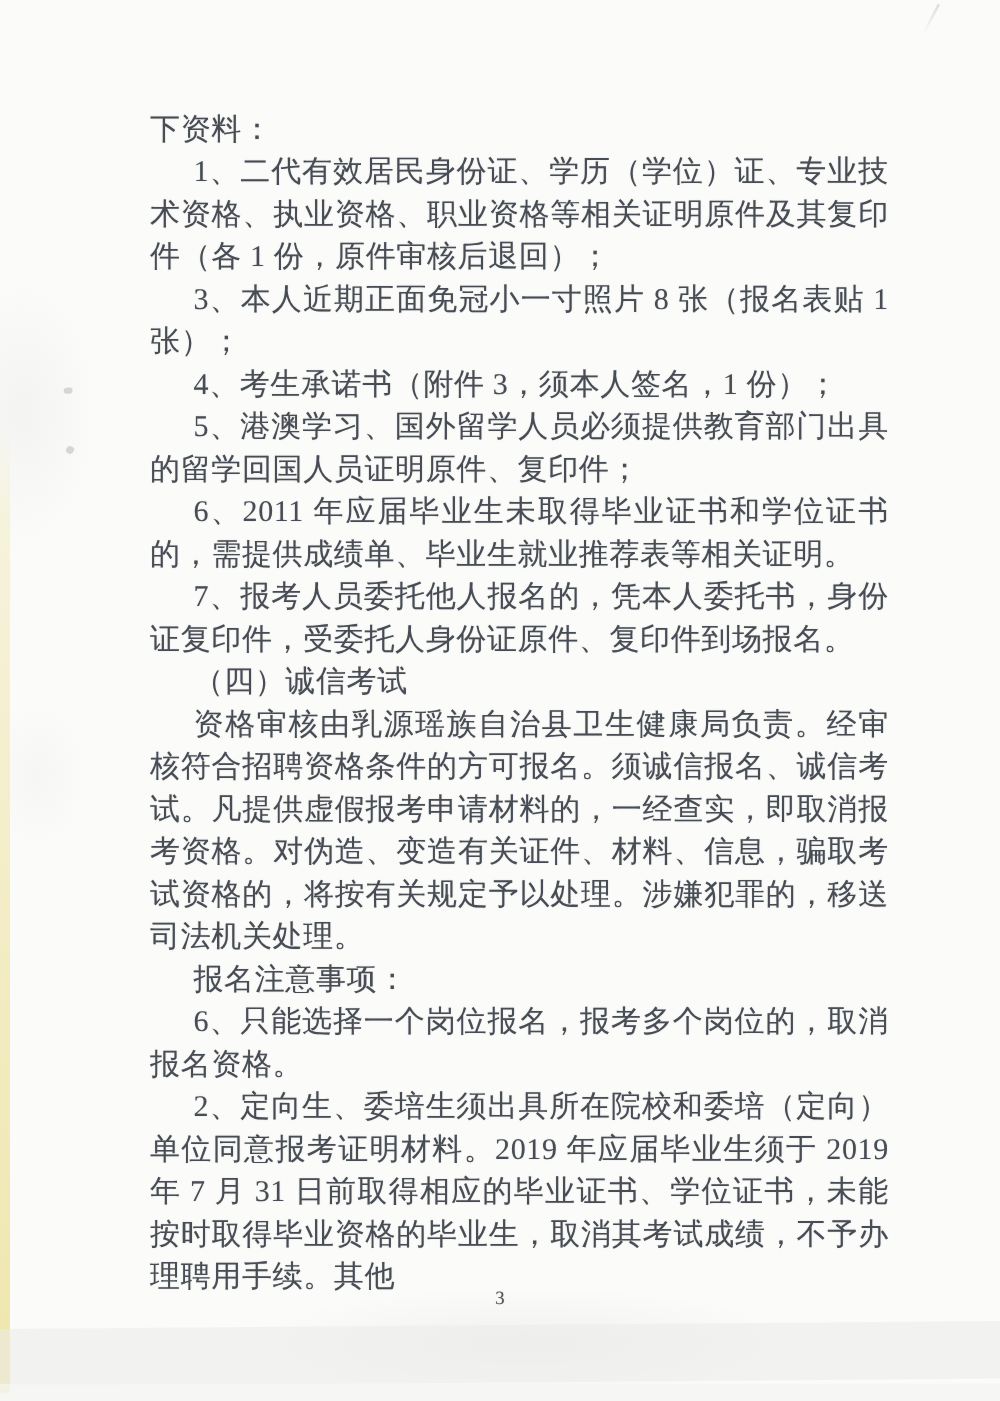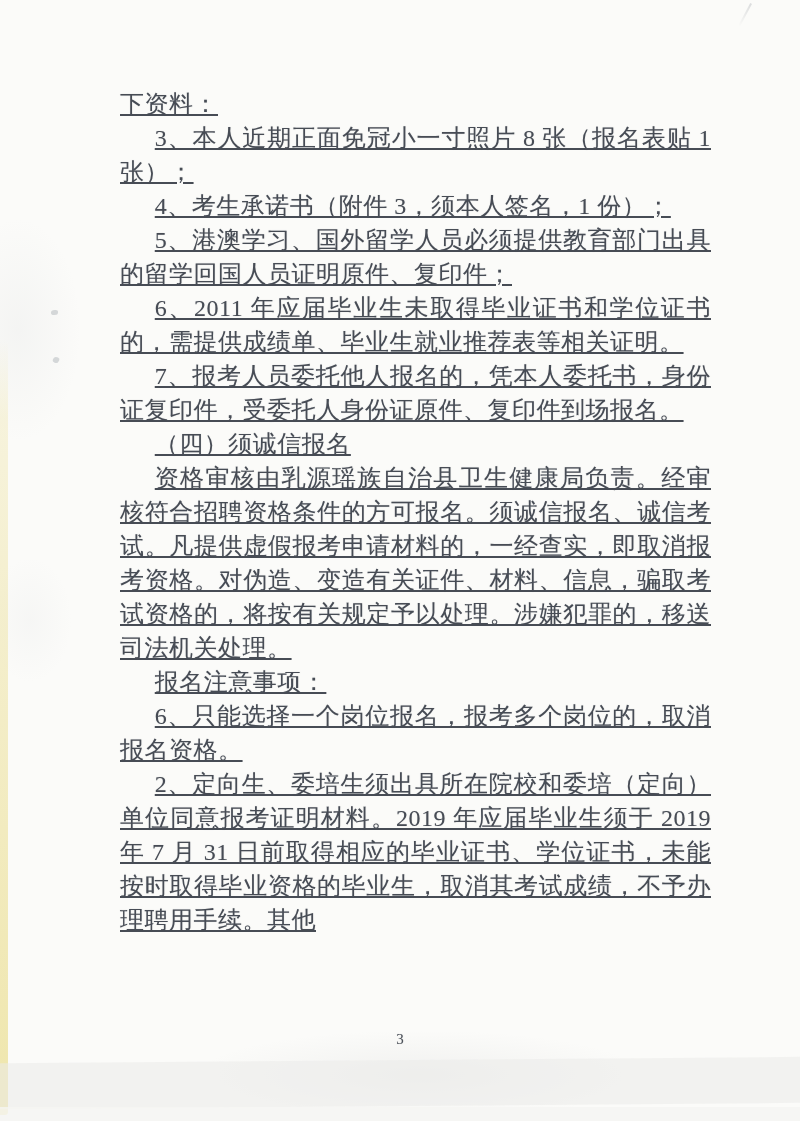--- a/index.html
+++ b/index.html
@@ -83,21 +83,20 @@
     width: 591px;
     font-size: 24px;
     line-height: 34px;
     color: var(--text, #474c55);
     text-align: justify;
     text-shadow: 0 0 1px rgba(95,100,110,0.35);
     letter-spacing: 0.5px;
   }
   .doc p {
     margin: 0;
-    text-decoration: underline;
   }
   .doc p.indent {
     text-indent: 1.45em;
   }
   .page-number {
     position: absolute;
     left: 0;
     width: 100%;
     top: 1031px;
     text-align: center;
@@ -113,26 +112,27 @@
 
   <div class="edge-strip"></div>
   <div class="bottom-band"></div>
   <div class="bottom-strip-light"></div>
   <div class="speck speck-1"></div>
   <div class="speck speck-2"></div>
   <div class="streak"></div>
 
   <div class="doc">
     <p>下资料：</p>
+    <p class="indent">1、二代有效居民身份证、学历（学位）证、专业技术资格、执业资格、职业资格等相关证明原件及其复印件（各 1 份，原件审核后退回）；</p>
     <p class="indent">3、本人近期正面免冠小一寸照片 8 张（报名表贴 1 张）；</p>
     <p class="indent">4、考生承诺书（附件 3，须本人签名，1 份）；</p>
     <p class="indent">5、港澳学习、国外留学人员必须提供教育部门出具的留学回国人员证明原件、复印件；</p>
     <p class="indent">6、2011 年应届毕业生未取得毕业证书和学位证书的，需提供成绩单、毕业生就业推荐表等相关证明。</p>
     <p class="indent">7、报考人员委托他人报名的，凭本人委托书，身份证复印件，受委托人身份证原件、复印件到场报名。</p>
-    <p class="indent">（四）须诚信报名</p>
+    <p class="indent">（四）诚信考试</p>
     <p class="indent">资格审核由乳源瑶族自治县卫生健康局负责。经审核符合招聘资格条件的方可报名。须诚信报名、诚信考试。凡提供虚假报考申请材料的，一经查实，即取消报考资格。对伪造、变造有关证件、材料、信息，骗取考试资格的，将按有关规定予以处理。涉嫌犯罪的，移送司法机关处理。</p>
     <p class="indent">报名注意事项：</p>
     <p class="indent">6、只能选择一个岗位报名，报考多个岗位的，取消报名资格。</p>
     <p class="indent">2、定向生、委培生须出具所在院校和委培（定向）单位同意报考证明材料。2019 年应届毕业生须于 2019 年 7 月 31 日前取得相应的毕业证书、学位证书，未能按时取得毕业资格的毕业生，取消其考试成绩，不予办理聘用手续。其他</p>
   </div>
 
   <div class="page-number">3</div>
 
 </div>
 

